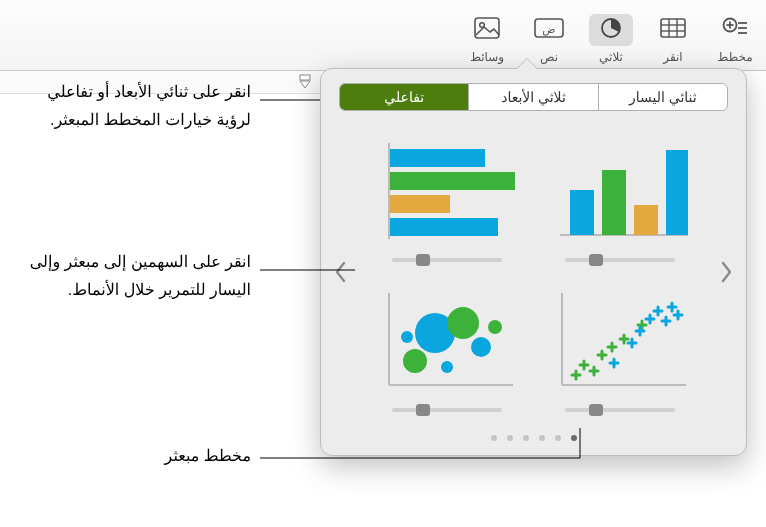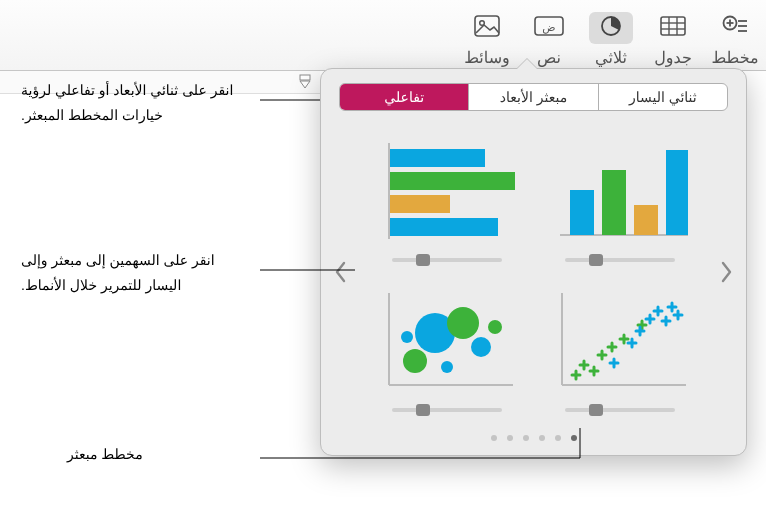--- a/index.html
+++ b/index.html
@@ -39,21 +39,21 @@
     border-radius: 6px;
   }
   .tool-icon-wrap {
     width: 44px;
     height: 32px;
     display: flex;
     align-items: center;
     justify-content: center;
   }
   .tool-label {
-    font-size: 16px;
+    font-size: 12px;
     color: #555;
   }
 
   
   .popover {
     position: absolute;
     top: 68px;
     left: 320px;
     width: 425px;
     background: #ececec;
@@ -88,21 +88,21 @@
     flex: 1;
     text-align: center;
     padding: 5px 0;
     font-size: 14px;
     color: #333;
     border-left: 1px solid #b0b0b0;
     cursor: pointer;
   }
   .seg:last-child { border-left: none; }
   .seg.selected {
-    background: #be185d;
+    background: #4d7c0f;
     color: #fff;
   }
 
   .chart-area {
     position: relative;
     padding: 8px 0 6px 0;
   }
   .chart-grid {
     display: grid;
     grid-template-columns: 1fr 1fr;
@@ -184,24 +184,24 @@
     position: absolute;
     top: 0;
     left: 0;
     right: 0;
     bottom: 0;
     pointer-events: none;
     z-index: 20;
   }
   .callout-text {
     position: absolute;
-    font-size: 14px;
+    font-size: 16px;
     line-height: 1.75;
     color: #000;
-    text-align: left;
+    text-align: right;
     direction: rtl;
   }
 
   
   .ruler {
     position: absolute;
     top: 71px;
     left: 0;
     width: 320px;
     height: 22px;
@@ -257,21 +257,21 @@
         <span>
       <svg width="26" height="22" viewBox="0 0 26 22">
             <rect x="1" y="2" width="24" height="18" rx="2" fill="none" stroke="#555" stroke-width="1.6"></rect>
             <line x1="1" y1="8" x2="25" y2="8" stroke="#555" stroke-width="1.4"></line>
             <line x1="1" y1="14" x2="25" y2="14" stroke="#555" stroke-width="1.4"></line>
             <line x1="9" y1="2" x2="9" y2="20" stroke="#555" stroke-width="1.4"></line>
             <line x1="17" y1="2" x2="17" y2="20" stroke="#555" stroke-width="1.4"></line>
           </svg>
     </span>
       </div>
-    <span class="tool-label">جدول</span>
+    <span class="tool-label">انقر</span>
   </div>
   <div class="tool">
     <div class="tool-icon-wrap">
         <span>
       <svg width="26" height="22" viewBox="0 0 26 22">
             <circle cx="8" cy="8" r="6.5" fill="none" stroke="#555" stroke-width="1.8"></circle>
             <line x1="8" y1="4.5" x2="8" y2="11.5" stroke="#555" stroke-width="1.8"></line>
             <line x1="4.5" y1="8" x2="11.5" y2="8" stroke="#555" stroke-width="1.8"></line>
             <line x1="16" y1="6" x2="25" y2="6" stroke="#555" stroke-width="1.8"></line>
             <line x1="16" y1="11" x2="25" y2="11" stroke="#555" stroke-width="1.8"></line>
@@ -288,21 +288,21 @@
     <svg width="14" height="16" viewBox="0 0 14 16">
         <rect x="2" y="1" width="10" height="5" fill="#fff" stroke="#8c8c8c"></rect>
         <path d="M2 7 L12 7 L7 14 Z" fill="#fff" stroke="#8c8c8c"></path>
       </svg>
   </span>
 </div>
 
 <div class="popover">
   <div class="segmented">
     <div class="seg">ثنائي اليسار</div>
-    <div class="seg">مبعثر الأبعاد</div>
+    <div class="seg">ثلاثي الأبعاد</div>
     <div class="seg selected">تفاعلي</div>
   </div>
 
   <div class="chart-area">
     <div class="nav-arrow left">
       <span>
         <svg width="14" height="24" viewBox="0 0 14 24">
             <path d="M10 3 L3 12 L10 21" fill="none" stroke="#8a8a8a" stroke-width="2.4" stroke-linecap="round" stroke-linejoin="round"></path>
           </svg>
       </span>
@@ -427,14 +427,14 @@
   <svg width="766" height="527" style="position:absolute;top:0;left:0">
     <line x1="320" y1="100" x2="260" y2="100" stroke="#000" stroke-width="1"></line>
     <line x1="355" y1="270" x2="260" y2="270" stroke="#000" stroke-width="1"></line>
     <path d="M 580 428 L 580 458 L 260 458" fill="none" stroke="#000" stroke-width="1"></path>
   </svg>
 
   <div class="callout-text" style="top:78px; right:515px; width:230px;">انقر على ثنائي الأبعاد أو تفاعلي لرؤية خيارات المخطط المبعثر.</div>
 
   <div class="callout-text" style="top:248px; right:515px; width:230px;">انقر على السهمين إلى مبعثر وإلى اليسار للتمرير خلال الأنماط.</div>
 
-  <div class="callout-text" style="top:442px; right:499px; width:200px;">مخطط مبعثر</div>
+  <div class="callout-text" style="top:442px; right:515px; width:200px;">مخطط مبعثر</div>
 </div>
 
 </body></html>

